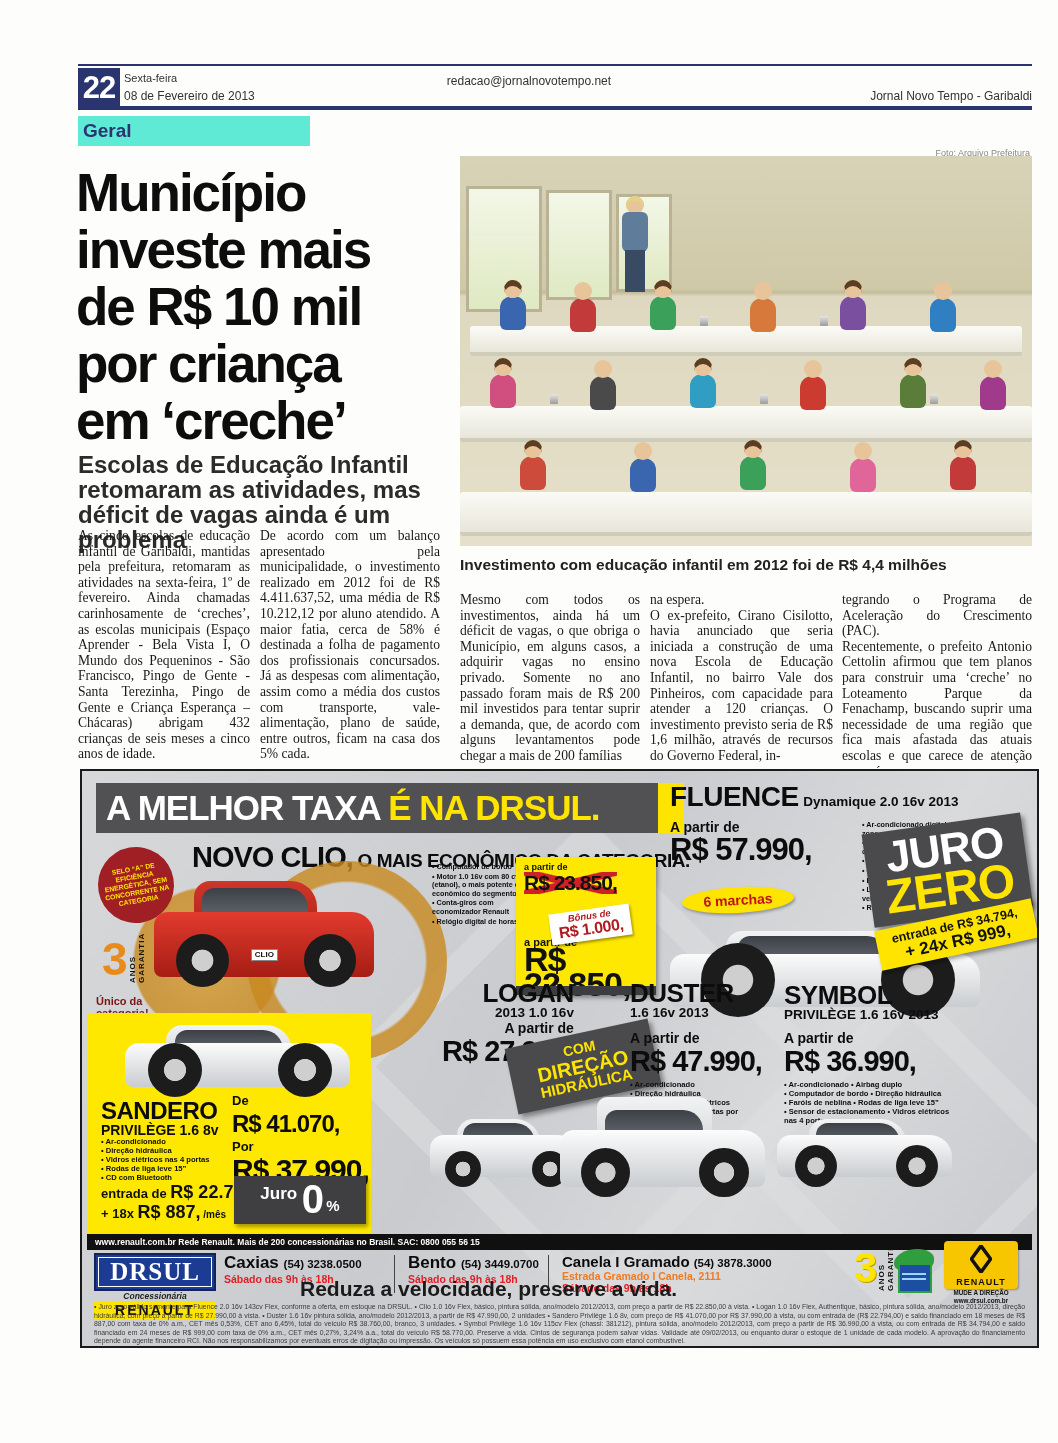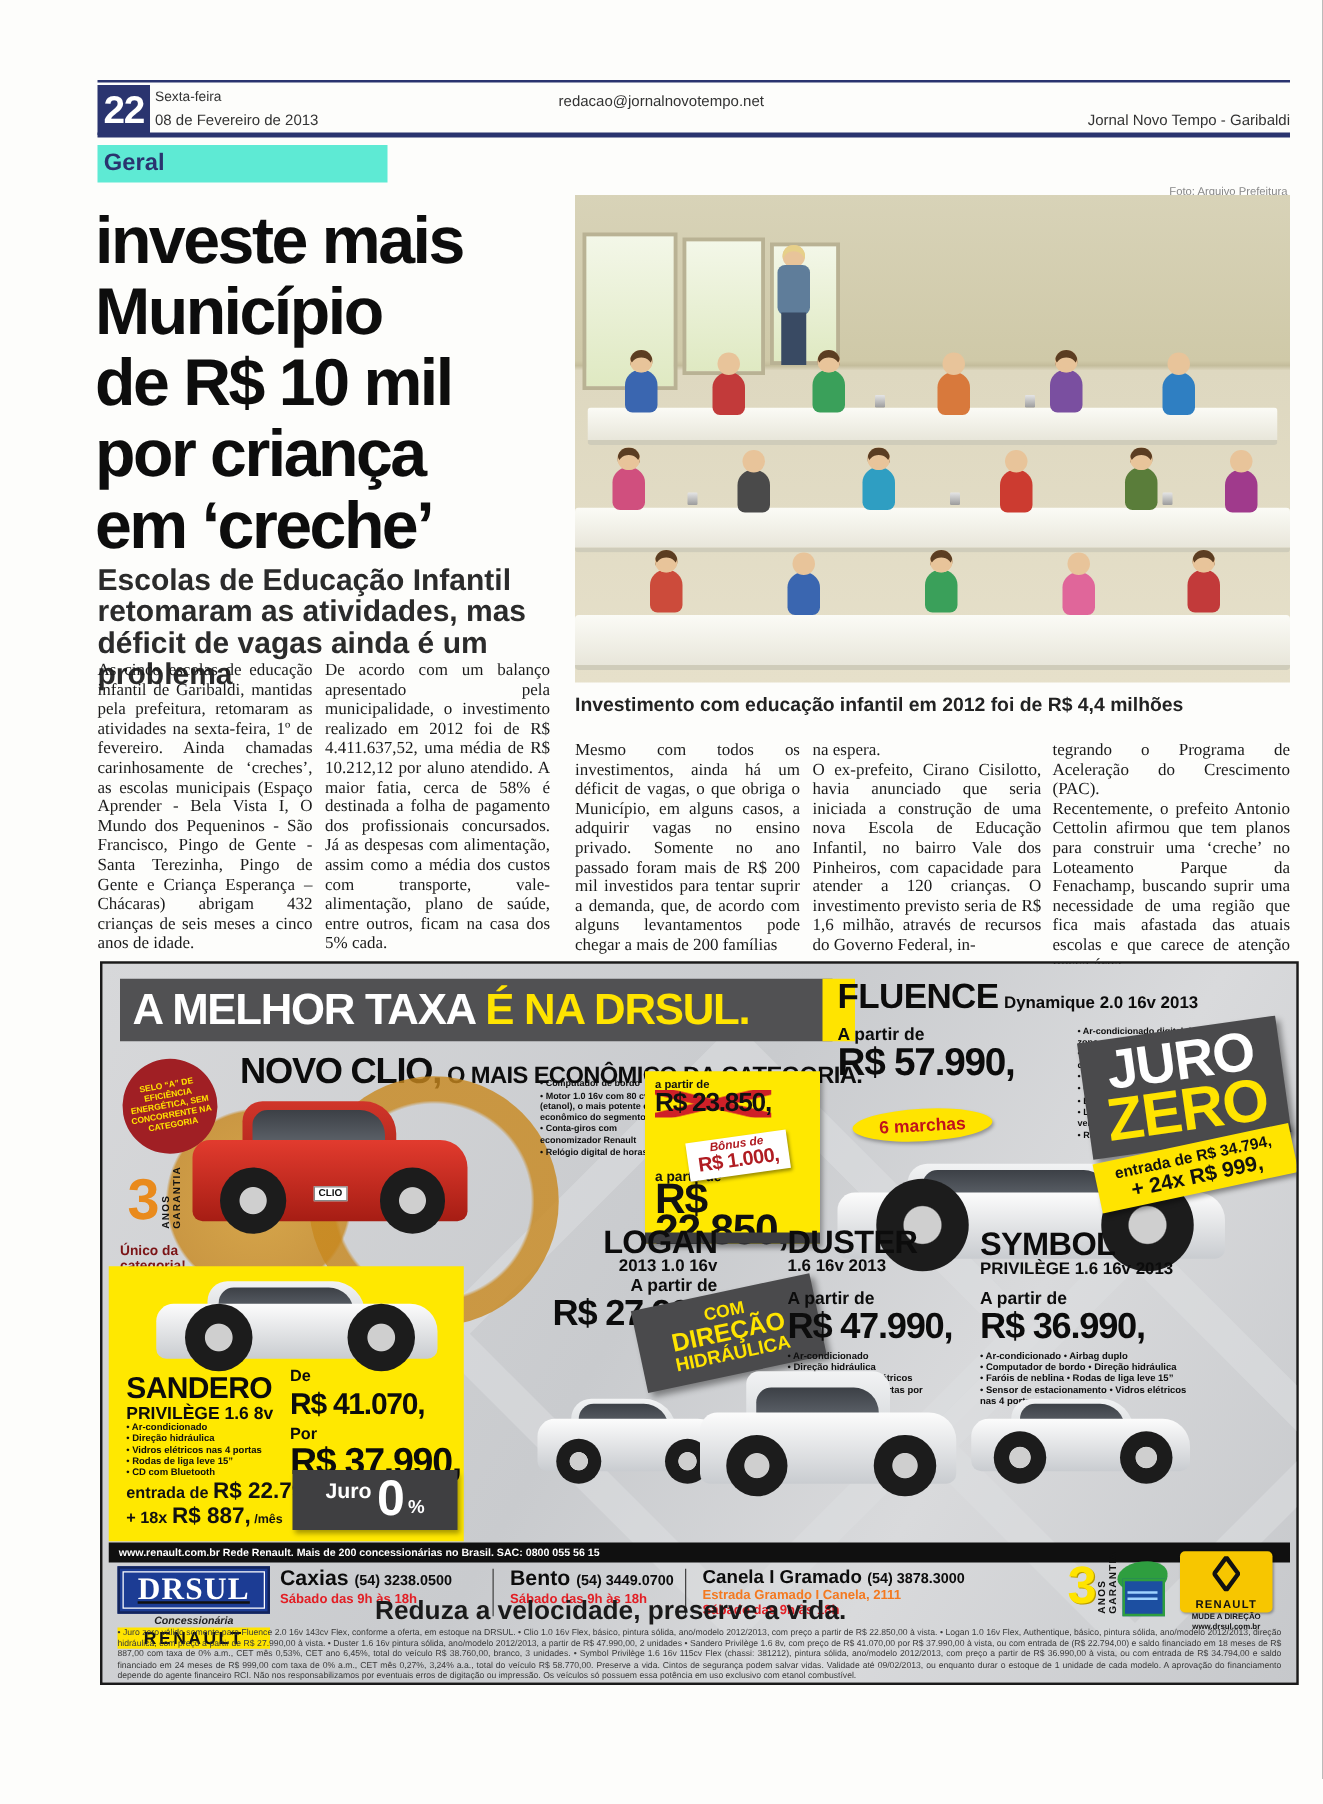--- a/index.html
+++ b/index.html
@@ -113,21 +113,21 @@
   .sandero-panel{position:absolute;left:5px;top:242px;width:284px;height:220px;background:#ffe800;}
   .entry{font-weight:bold;color:#111;}
   .jurobox{position:absolute;left:147px;top:163px;width:132px;height:48px;background:#3f3f41;color:#fff;
            text-align:center;box-shadow:2px 3px 4px rgba(0,0,0,.35);}
   .jurobox .jl{font-weight:bold;font-size:17px;vertical-align:14px;}
   .jurobox .jv{font-weight:bold;font-size:40px;line-height:46px;letter-spacing:-2px;}
   .jurobox .jp{font-weight:bold;font-size:15px;vertical-align:2px;}
   .blackstrip{position:absolute;left:5px;top:463px;width:945px;height:16px;background:#101010;
               color:#fff;font-weight:bold;font-size:8.5px;line-height:16px;padding-left:8px;box-sizing:border-box;}
   .drsul-box{position:absolute;left:12px;top:482px;width:122px;text-align:center;}
-  .drsul-blue{background:#1c3c94;border:2px solid #13245c;padding:2px;text-decoration:underline;}
+  .drsul-blue{background:#1c3c94;border:2px solid #13245c;padding:2px;}
   .drsul-inner{border:1px solid #fff;color:#fff;font-family:"Liberation Serif",serif;font-weight:bold;
                font-size:25px;line-height:28px;letter-spacing:1px;}
   .concess{font-size:8.5px;font-weight:bold;font-style:italic;color:#222;line-height:11px;}
   .renault-strip{background:#ffe400;font-weight:bold;font-size:14px;line-height:17px;letter-spacing:2px;color:#111;}
   .dealer .city{font-weight:bold;font-size:17px;color:#0c0c0c;white-space:nowrap;}
   .dealer .city .ph{font-size:11.5px;}
   .dealer .addr{font-weight:bold;font-size:10.5px;color:#f4791f;line-height:12px;}
   .dealer .hrs{font-weight:bold;font-size:10.5px;color:#e31e24;line-height:13px;}
   .vdiv{position:absolute;top:484px;width:1px;height:38px;background:#444;}
   .slogan{position:absolute;left:218px;top:506px;font-weight:bold;font-size:21px;color:#1a1a1a;white-space:nowrap;}
@@ -156,22 +156,22 @@
   <div class="abs hmeta" style="left:124px;top:89px;font-size:12px;">08 de Fevereiro de 2013</div>
   <div class="abs hmeta" style="left:0;top:74px;width:1058px;text-align:center;font-size:12px;">redacao@jornalnovotempo.net</div>
   <div class="abs hmeta" style="right:26px;top:89px;font-size:12px;">Jornal Novo Tempo - Garibaldi</div>
   <div class="abs rule"></div>
   <div class="abs section-box">
     <div class="section-label">Geral</div>
   </div>
   <div class="abs photocredit">Foto: Arquivo Prefeitura</div>
 
   <div class="abs headline">
+    <div>Município</div>
     <div>investe mais</div>
-    <div>Município</div>
     <div>de R$ 10 mil</div>
     <div>por criança</div>
     <div>em ‘creche’</div>
   </div>
   <div class="abs subhead">Escolas de Educação Infantil retomaram as atividades, mas déficit de vagas ainda é um problema</div>
 
   <div class="abs photo">
     <div class="win" style="left:6px;top:30px;width:70px;height:120px;"></div>
     <div class="win" style="left:86px;top:34px;width:60px;height:104px;"></div>
     <div class="win" style="left:156px;top:38px;width:50px;height:92px;"></div>

